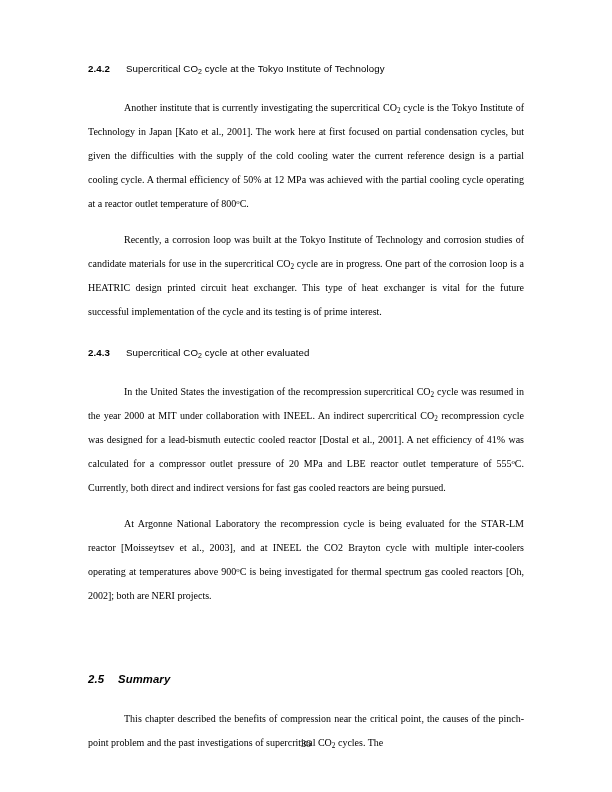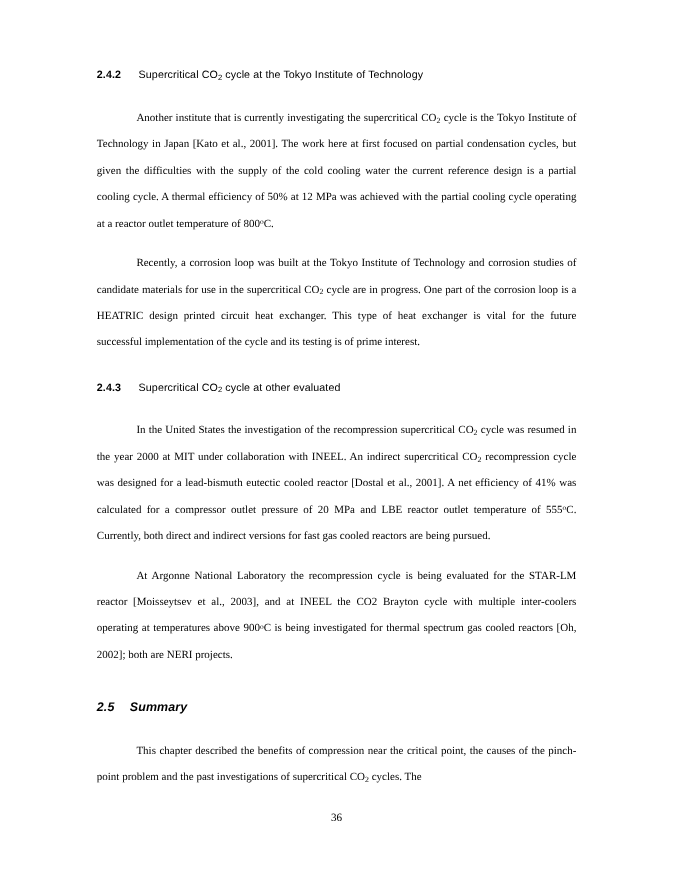--- a/index.html
+++ b/index.html
@@ -44,20 +44,21 @@
     font-weight: bold;
     font-style: italic;
     color: #000000;
     line-height: 15px;
     white-space: nowrap;
     letter-spacing: 0.01em;
   }
   .section-heading .num {
     display: inline-block;
     width: 30px;
+    margin-top: 36px;
   }
   
   .body-par {
     font-family: "Liberation Serif", serif;
     font-size: 10px;
     color: #000000;
     line-height: 24px;
     text-align: justify;
     text-justify: inter-word;
     text-indent: 36px;

